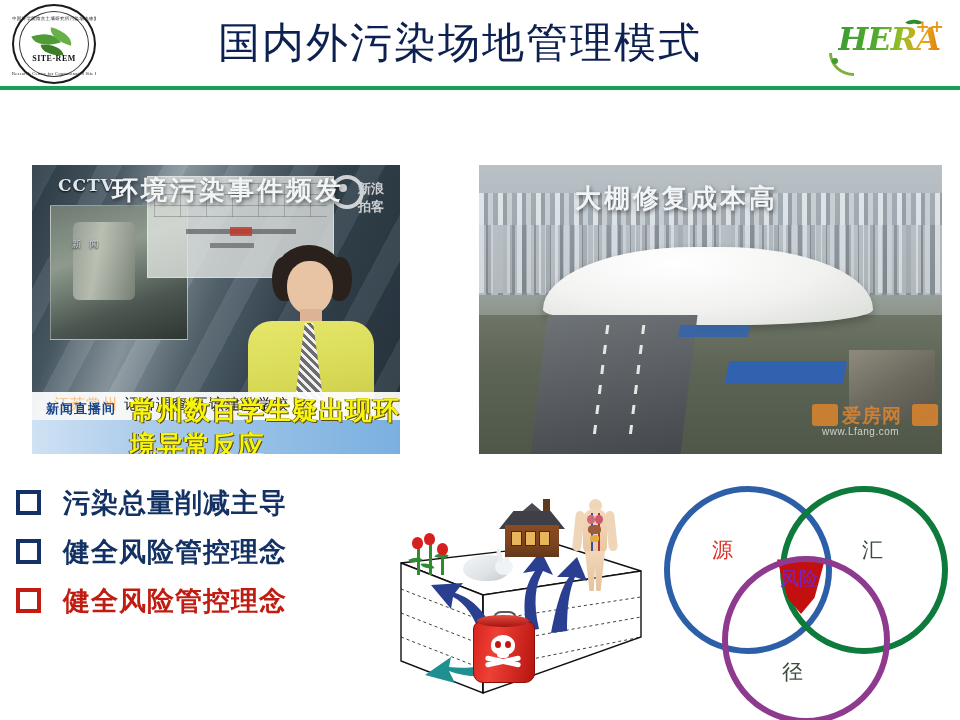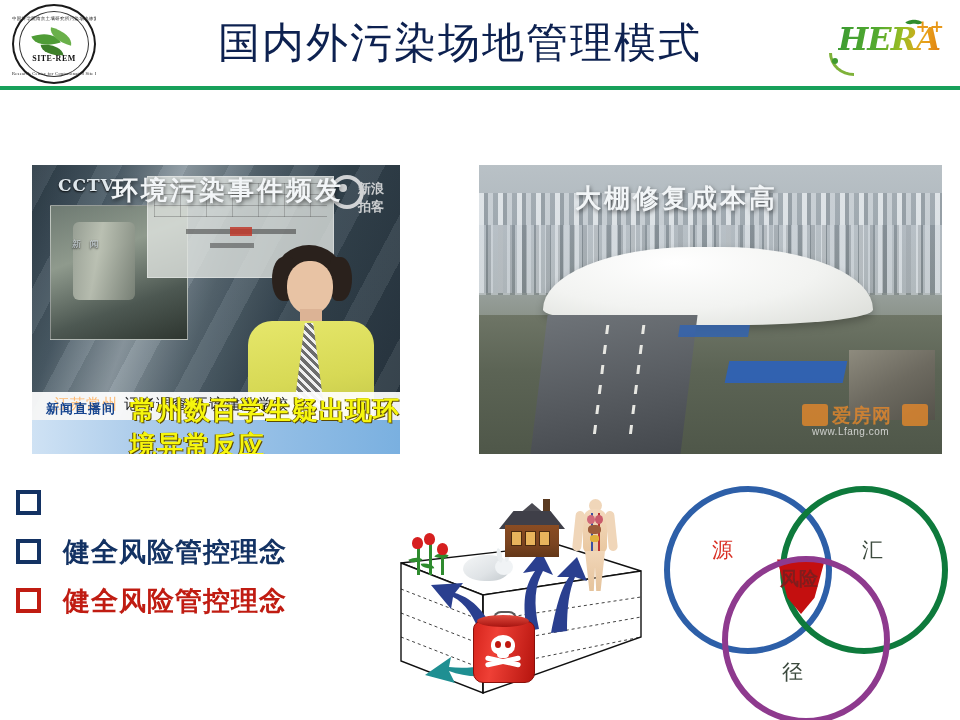--- a/index.html
+++ b/index.html
@@ -263,21 +263,21 @@
     position:absolute;left:370px;top:185px;width:86px;height:70px;
     background:linear-gradient(150deg,#8e8b7e 0%,#6d6a60 50%,#55534b 100%);
   }
   .city-overlay-text{
     position:absolute;left:96px;top:16px;
     color:#f2f5f7;font-size:26px;font-weight:bold;letter-spacing:3px;
     text-shadow:1px 2px 4px rgba(0,0,0,.55);
     font-family:Liberation Serif, serif;
   }
   .watermark{
-    position:absolute;right:10px;bottom:8px;width:130px;height:42px;opacity:.78;
+    position:absolute;right:0;bottom:8px;width:130px;height:42px;opacity:.78;
   }
   .watermark .wm-box{
     position:absolute;left:0;top:0;width:26px;height:22px;background:#e8892a;border-radius:3px;
   }
   .watermark .wm-box2{
     position:absolute;left:100px;top:0;width:26px;height:22px;background:#e8892a;border-radius:3px;
   }
   .watermark .wm-cn{
     position:absolute;left:30px;top:-1px;color:#e8892a;font-size:19px;font-weight:bold;letter-spacing:1px;
   }
@@ -391,21 +391,21 @@
   .venn .core{
     position:absolute;left:113px;top:78px;width:52px;height:58px;
     background:#c40f0f;
     clip-path:polygon(4% 6%,96% 6%,76% 72%,50% 100%,24% 72%);
   }
   .venn .lbl{position:absolute;font-size:21px;font-weight:normal;letter-spacing:1px;
     font-family:"DejaVu Serif","Liberation Serif",serif;}
   .venn .lbl-src{left:50px;top:58px;color:#d93025;}
   .venn .lbl-sink{left:200px;top:58px;color:#3c4a3e;}
   .venn .lbl-path{left:120px;top:180px;color:#3c4a3e;}
-  .venn .lbl-risk{left:118px;top:88px;color:#7f1d1d;font-size:19px;font-weight:bold;letter-spacing:0;}
+  .venn .lbl-risk{left:118px;top:88px;color:#6d28d9;font-size:19px;font-weight:normal;letter-spacing:0;}
 </style>
 </head>
 <body>
 
 <div class="slide">
 
   <div class="header">
 
     <div class="seal">
       <div class="ring"></div>
@@ -494,20 +494,21 @@
       <div class="wm-box"></div>
       <div class="wm-cn">爱房网</div>
       <div class="wm-box2"></div>
       <div class="wm-url">www.Lfang.com</div>
     </div>
   </div>
 
   <div class="bullets">
     <div class="bullet">
       <span class="sq"></span>
+      <span class="txt">污染总量削减主导</span>
     </div>
     <div class="bullet">
       <span class="sq"></span>
       <span class="txt">健全风险管控理念</span>
     </div>
     <div class="bullet accent">
       <span class="sq"></span>
       <span class="txt">健全风险管控理念</span>
     </div>
   </div>

